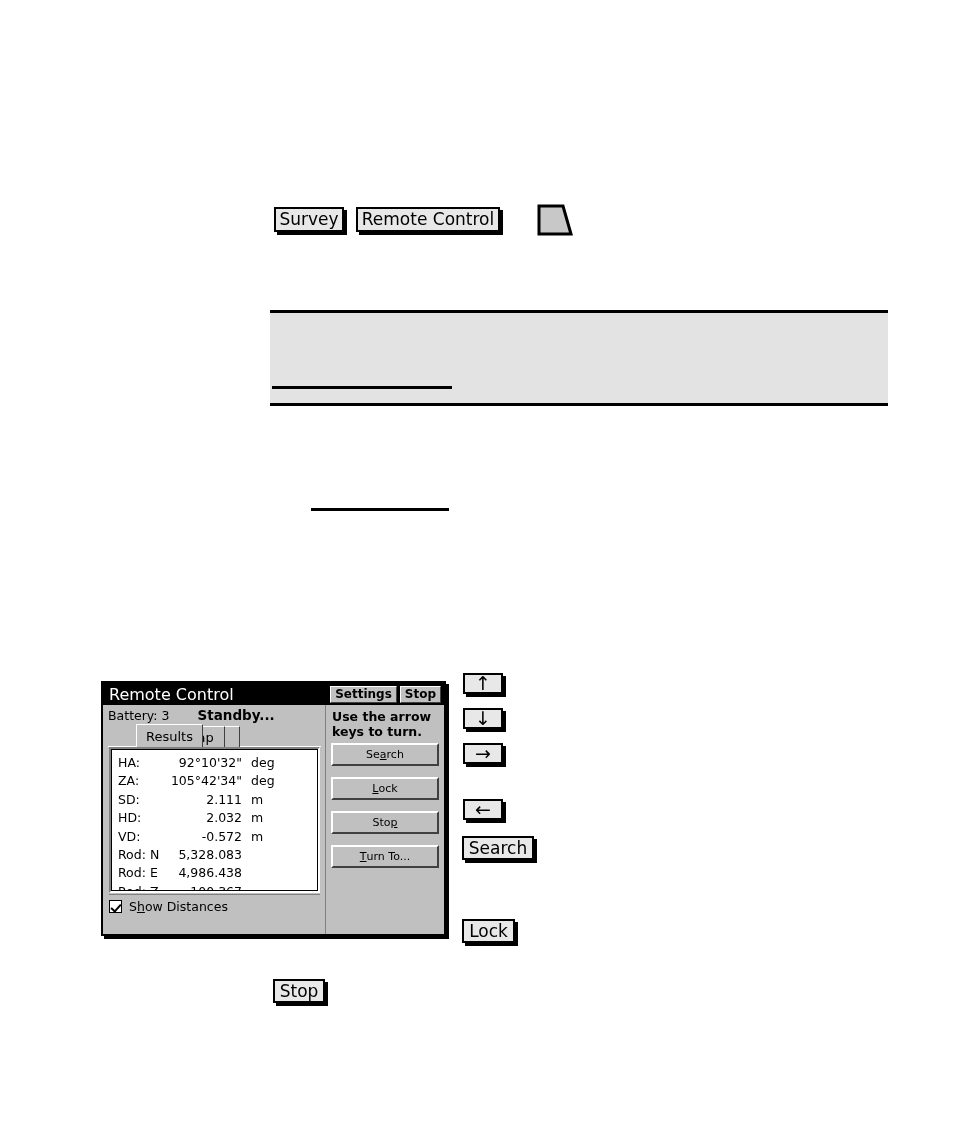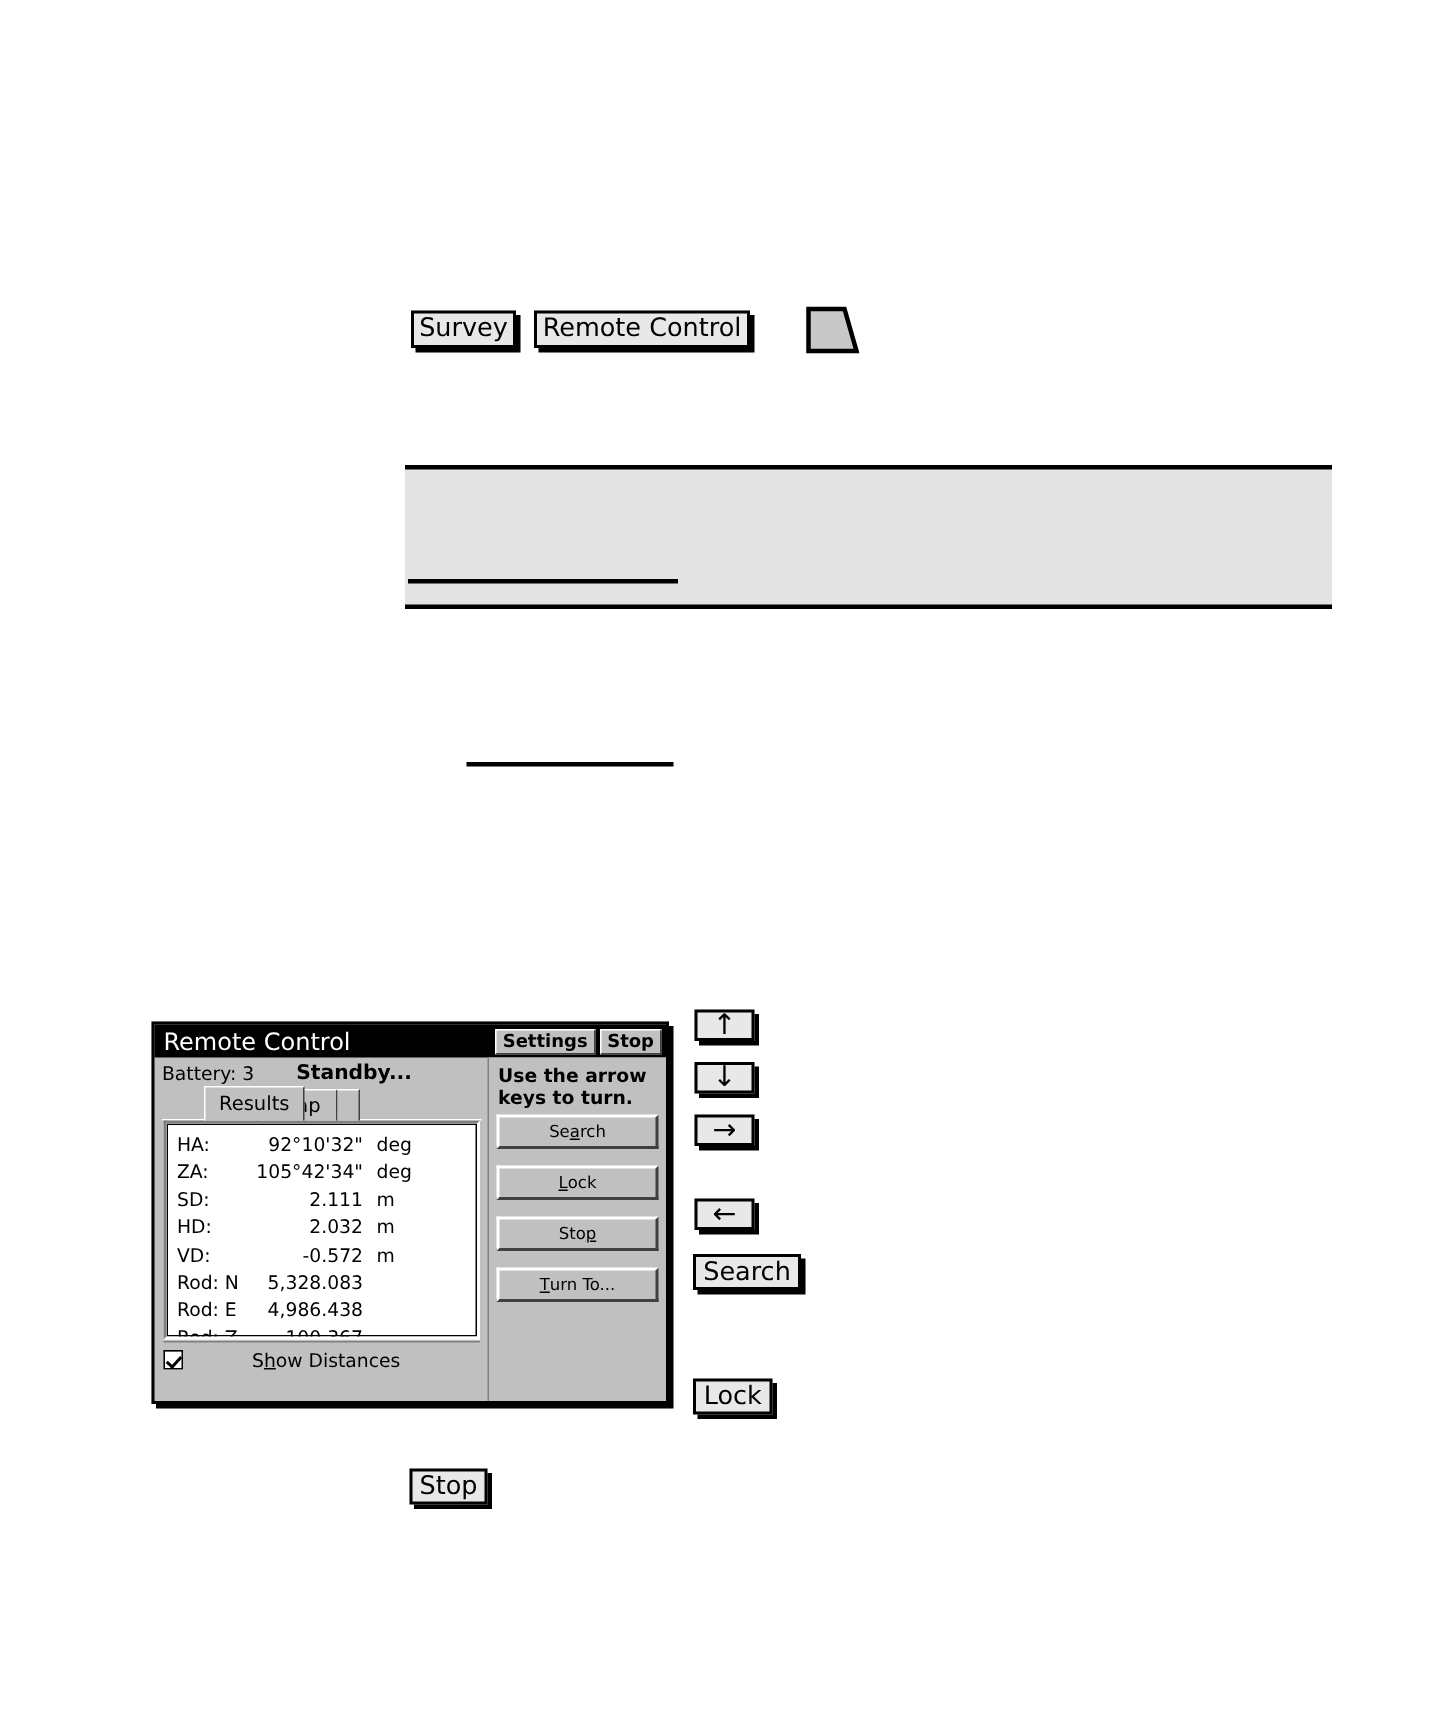--- a/index.html
+++ b/index.html
@@ -218,21 +218,20 @@
   }
 
   
   #rc-checkrow {
     position: absolute;
     left: 6px;
     top: 214px;
     display: flex;
     align-items: center;
     height: 18px;
-    gap: 39px;
   }
   #rc-check-sep {
     position: absolute;
     left: 6px;
     top: 211px;
     width: 211px;
     height: 1px;
     background: #808080;
   }
   .cbox {

